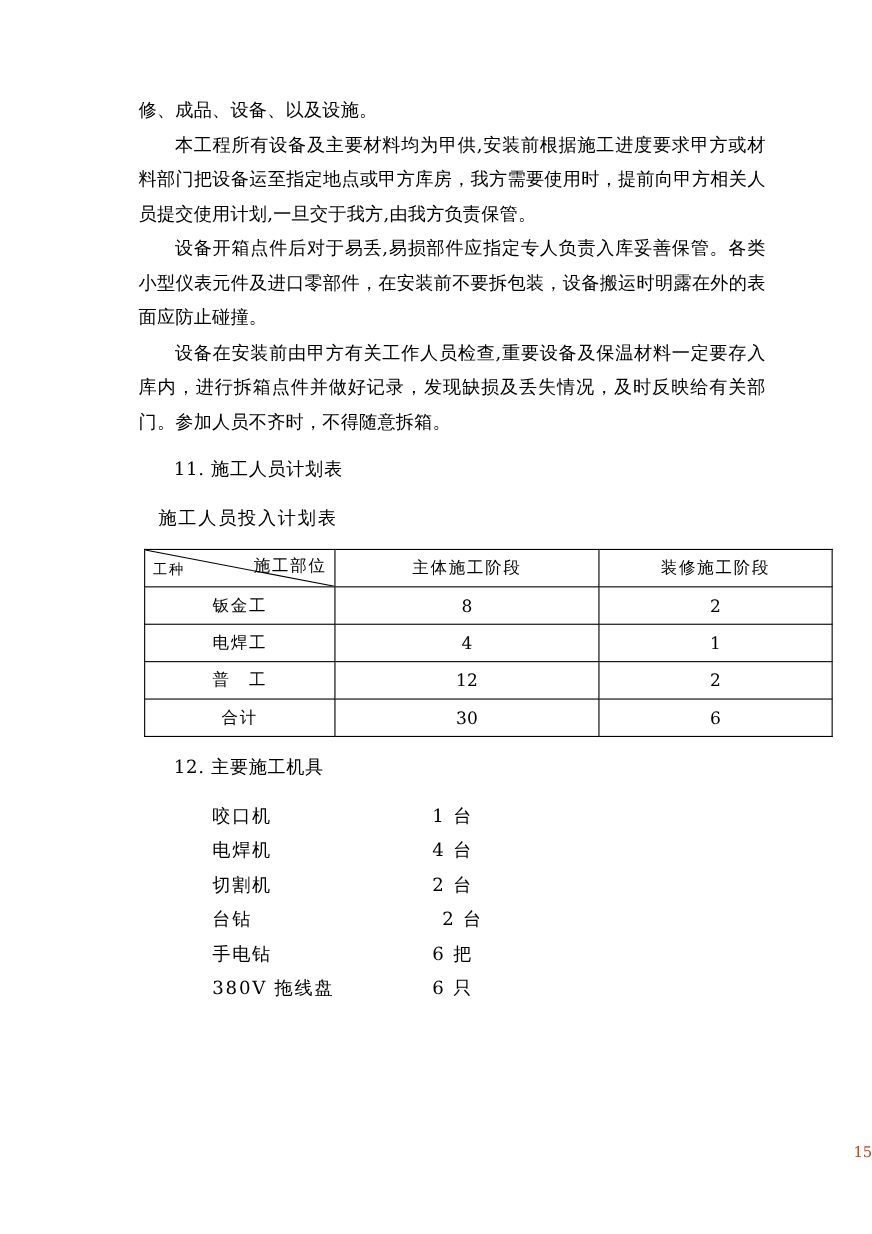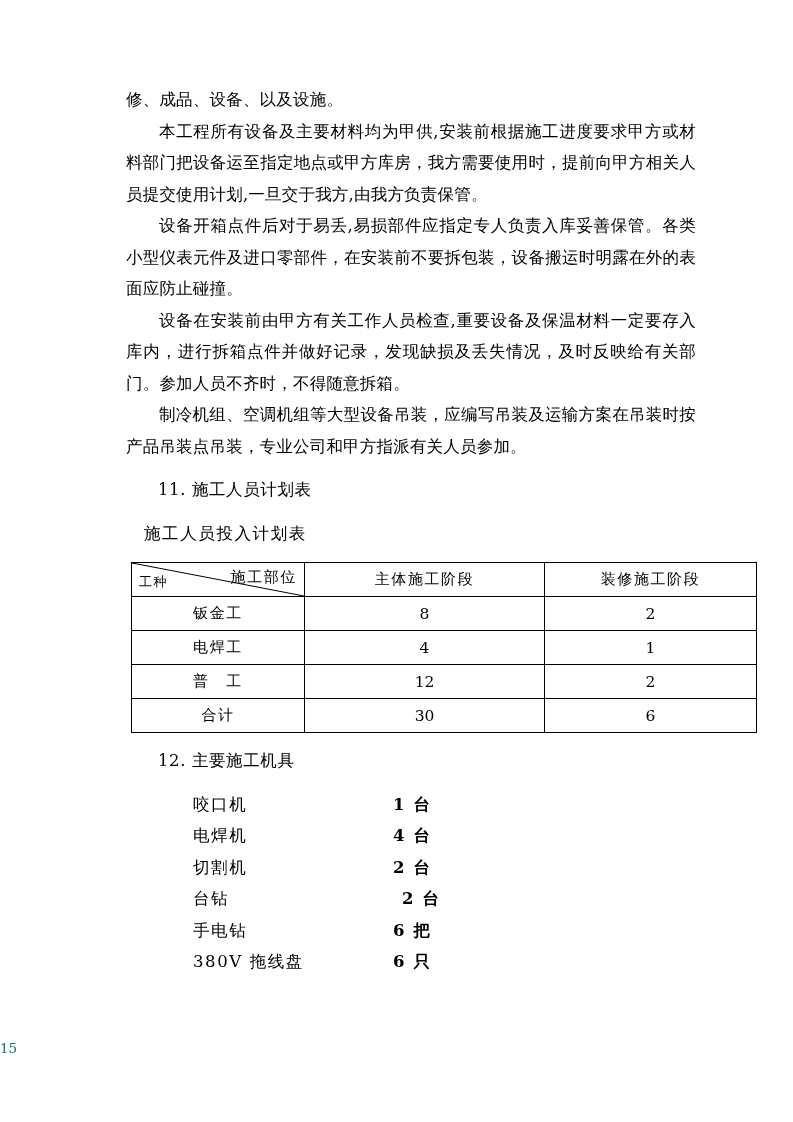--- a/index.html
+++ b/index.html
@@ -132,50 +132,48 @@
     padding-left: 67px;
   }
   .equip-row .ename {
     display: inline-block;
     width: 200px;
     letter-spacing: 1.6px;
   }
   .equip-row .eqty {
     display: inline-block;
     letter-spacing: 1.6px;
-    font-weight: bold;
   }
   .equip-row.offset .eqty {
     padding-left: 9px;
   }
 
   
   .page-number {
     position: absolute;
     left: 0;
     right: 0;
     top: 1040px;
-    text-align: left;
+    text-align: right;
     font-size: 13.5px;
     font-family: "DejaVu Serif", "Liberation Serif", serif;
-    color: #0f766e;
+    color: #c2410c;
   }
 </style>
 </head>
 <body>
 
 <div class="page">
   <div class="content">
 
     <div>
       <p class="para">修、成品、设备、以及设施。</p>
       <p class="para indent">本工程所有设备及主要材料均为甲供,安装前根据施工进度要求甲方或材料部门把设备运至指定地点或甲方库房，我方需要使用时，提前向甲方相关人员提交使用计划,一旦交于我方,由我方负责保管。</p>
       <p class="para indent">设备开箱点件后对于易丢,易损部件应指定专人负责入库妥善保管。各类小型仪表元件及进口零部件，在安装前不要拆包装，设备搬运时明露在外的表面应防止碰撞。</p>
       <p class="para indent">设备在安装前由甲方有关工作人员检查,重要设备及保温材料一定要存入库内，进行拆箱点件并做好记录，发现缺损及丢失情况，及时反映给有关部门。参加人员不齐时，不得随意拆箱。</p>
-      <p class="para indent">制冷机组、空调机组等大型设备吊装，应编写吊装及运输方案在吊装时按产品吊装点吊装，专业公司和甲方指派有关人员参加。</p>
     </div>
 
     <p class="section-head">11. 施工人员计划表</p>
 
     <p class="table-caption">施工人员投入计划表</p>
 
     <div class="table-wrap">
       <table class="plan">
         <colgroup>
           <col class="c1">

